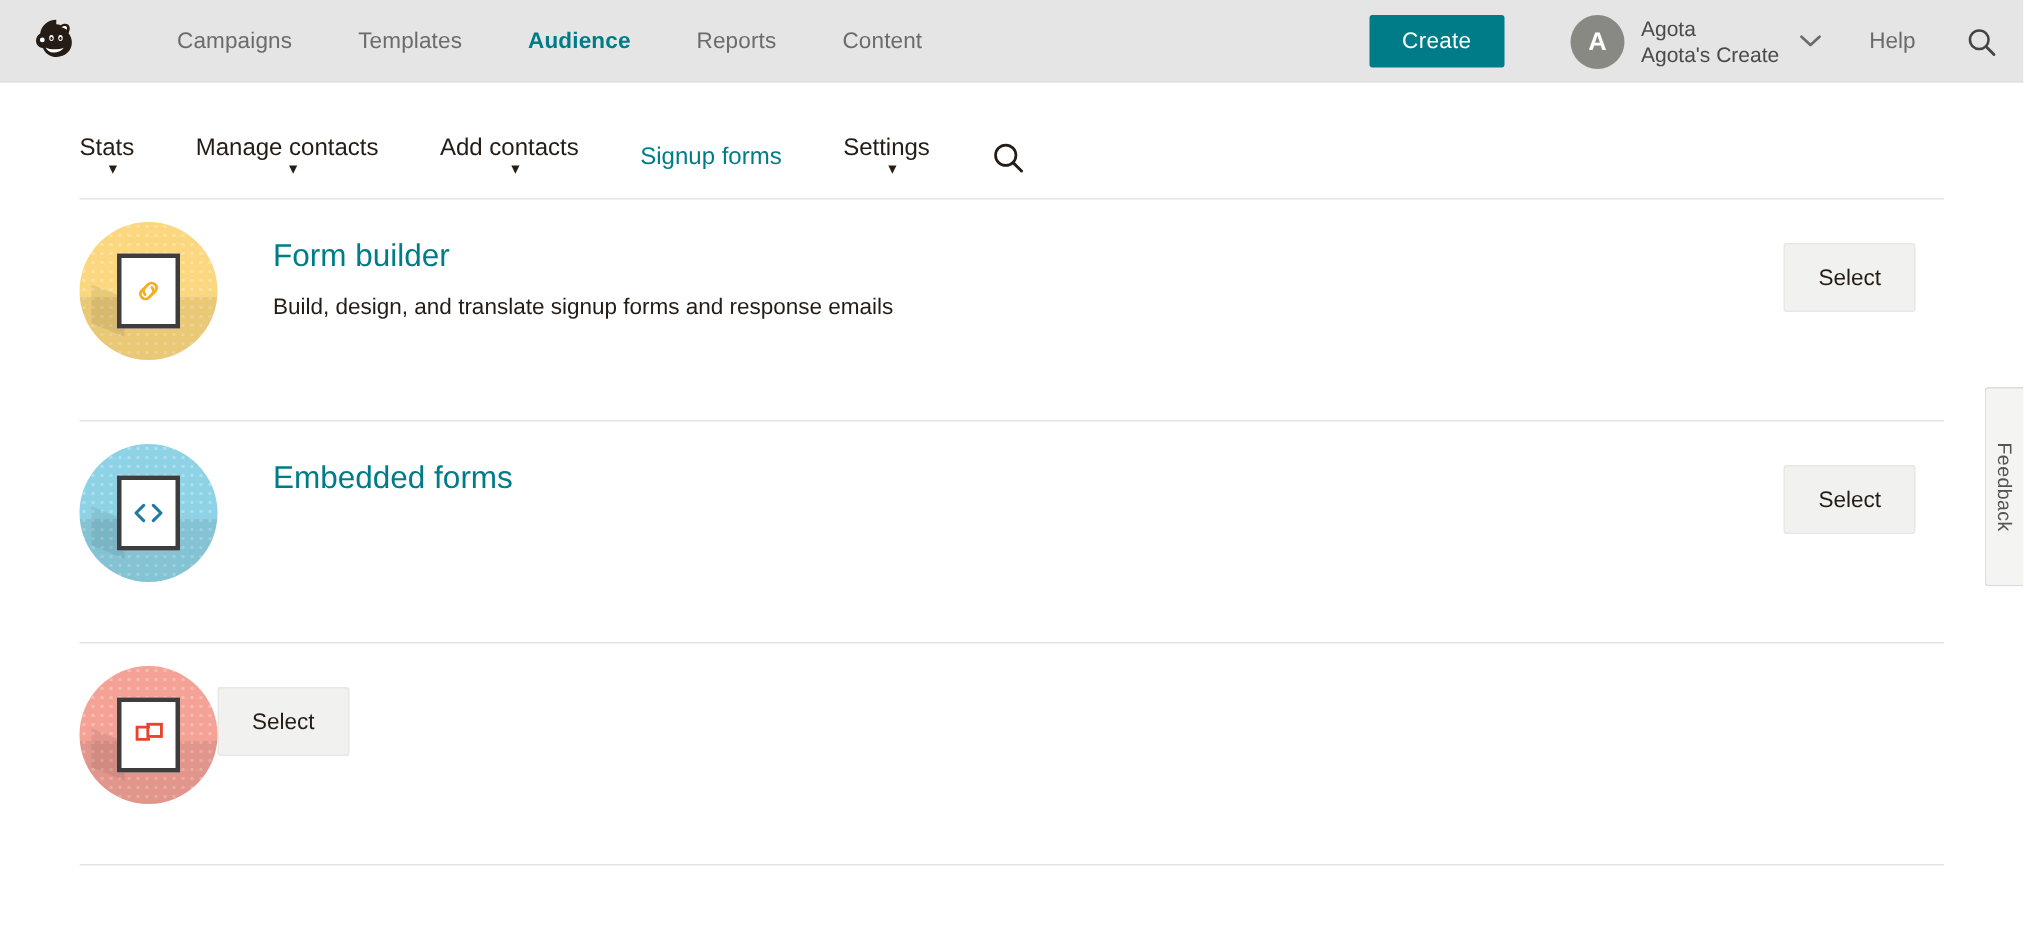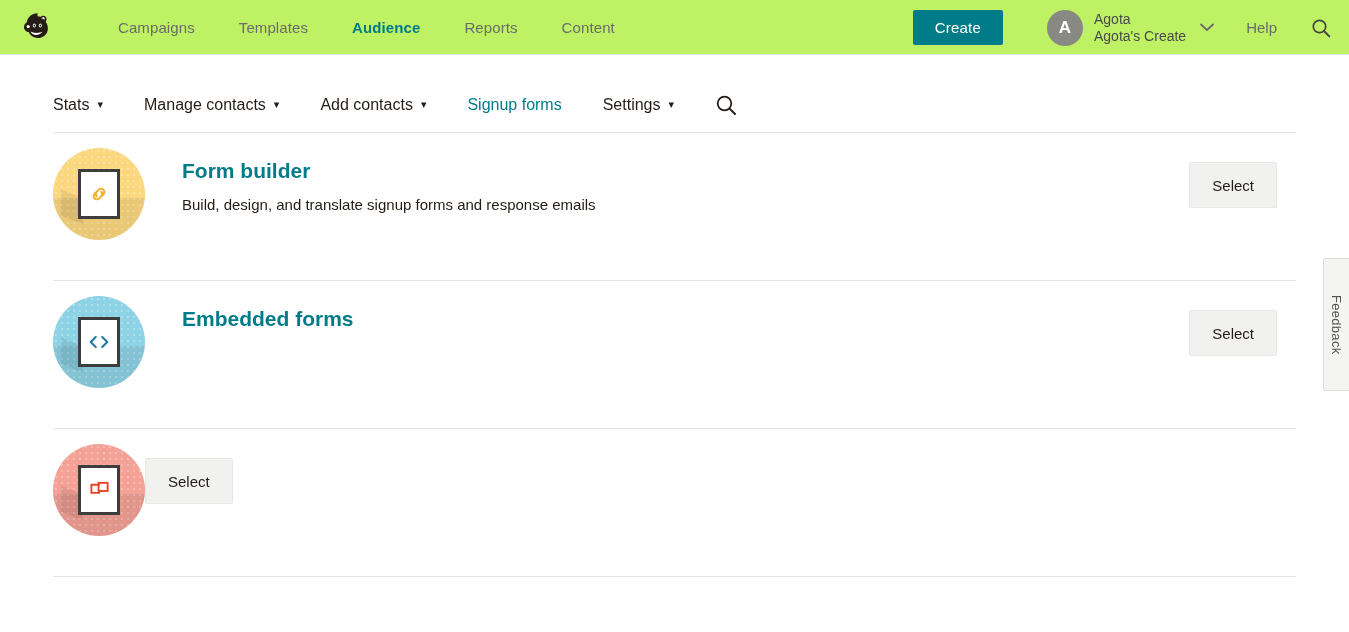--- a/index.html
+++ b/index.html
@@ -10,21 +10,21 @@
     background: #ffffff;
     font-family: "Liberation Sans", sans-serif;
     color: #241c15;
   }
 
   
   .top-header {
     position: relative;
     height: 55px;
     width: 1349px;
-    background: #bef264;
+    background: #e5e5e5;
     border-bottom: 1px solid #e0e0e0;
     display: flex;
     align-items: center;
   }
   .logo {
     margin-left: 14px;
     width: 44px;
     height: 44px;
     display: flex;
     align-items: center;
@@ -135,20 +135,21 @@
   }
   .subnav-item {
     display: flex;
     align-items: center;
     font-size: 16px;
     color: #241c15;
     text-decoration: none;
     margin-right: 41px;
     cursor: pointer;
     white-space: nowrap;
+    flex-direction: column;
   }
   .subnav-item.active { color: #007c89; }
   .subnav-item .caret {
     margin-left: 8px;
     font-size: 11px;
     color: #241c15;
     line-height: 1;
   }
   .subnav-search { cursor: pointer; display: flex; align-items: center; }
 
@@ -212,21 +213,21 @@
     padding-top: 13px;
     flex: 1 1 auto;
   }
   .row-title {
     font-size: 21px;
     color: #007c89;
     text-decoration: none;
     display: inline-block;
     margin-bottom: 12px;
     cursor: pointer;
-    font-weight: 700;
+    font-weight: 400;
   }
   .row-desc {
     font-size: 15px;
     color: #241c15;
     line-height: 20px;
   }
   .row-action {
     padding-top: 16px;
     padding-right: 19px;
     flex: 0 0 auto;

